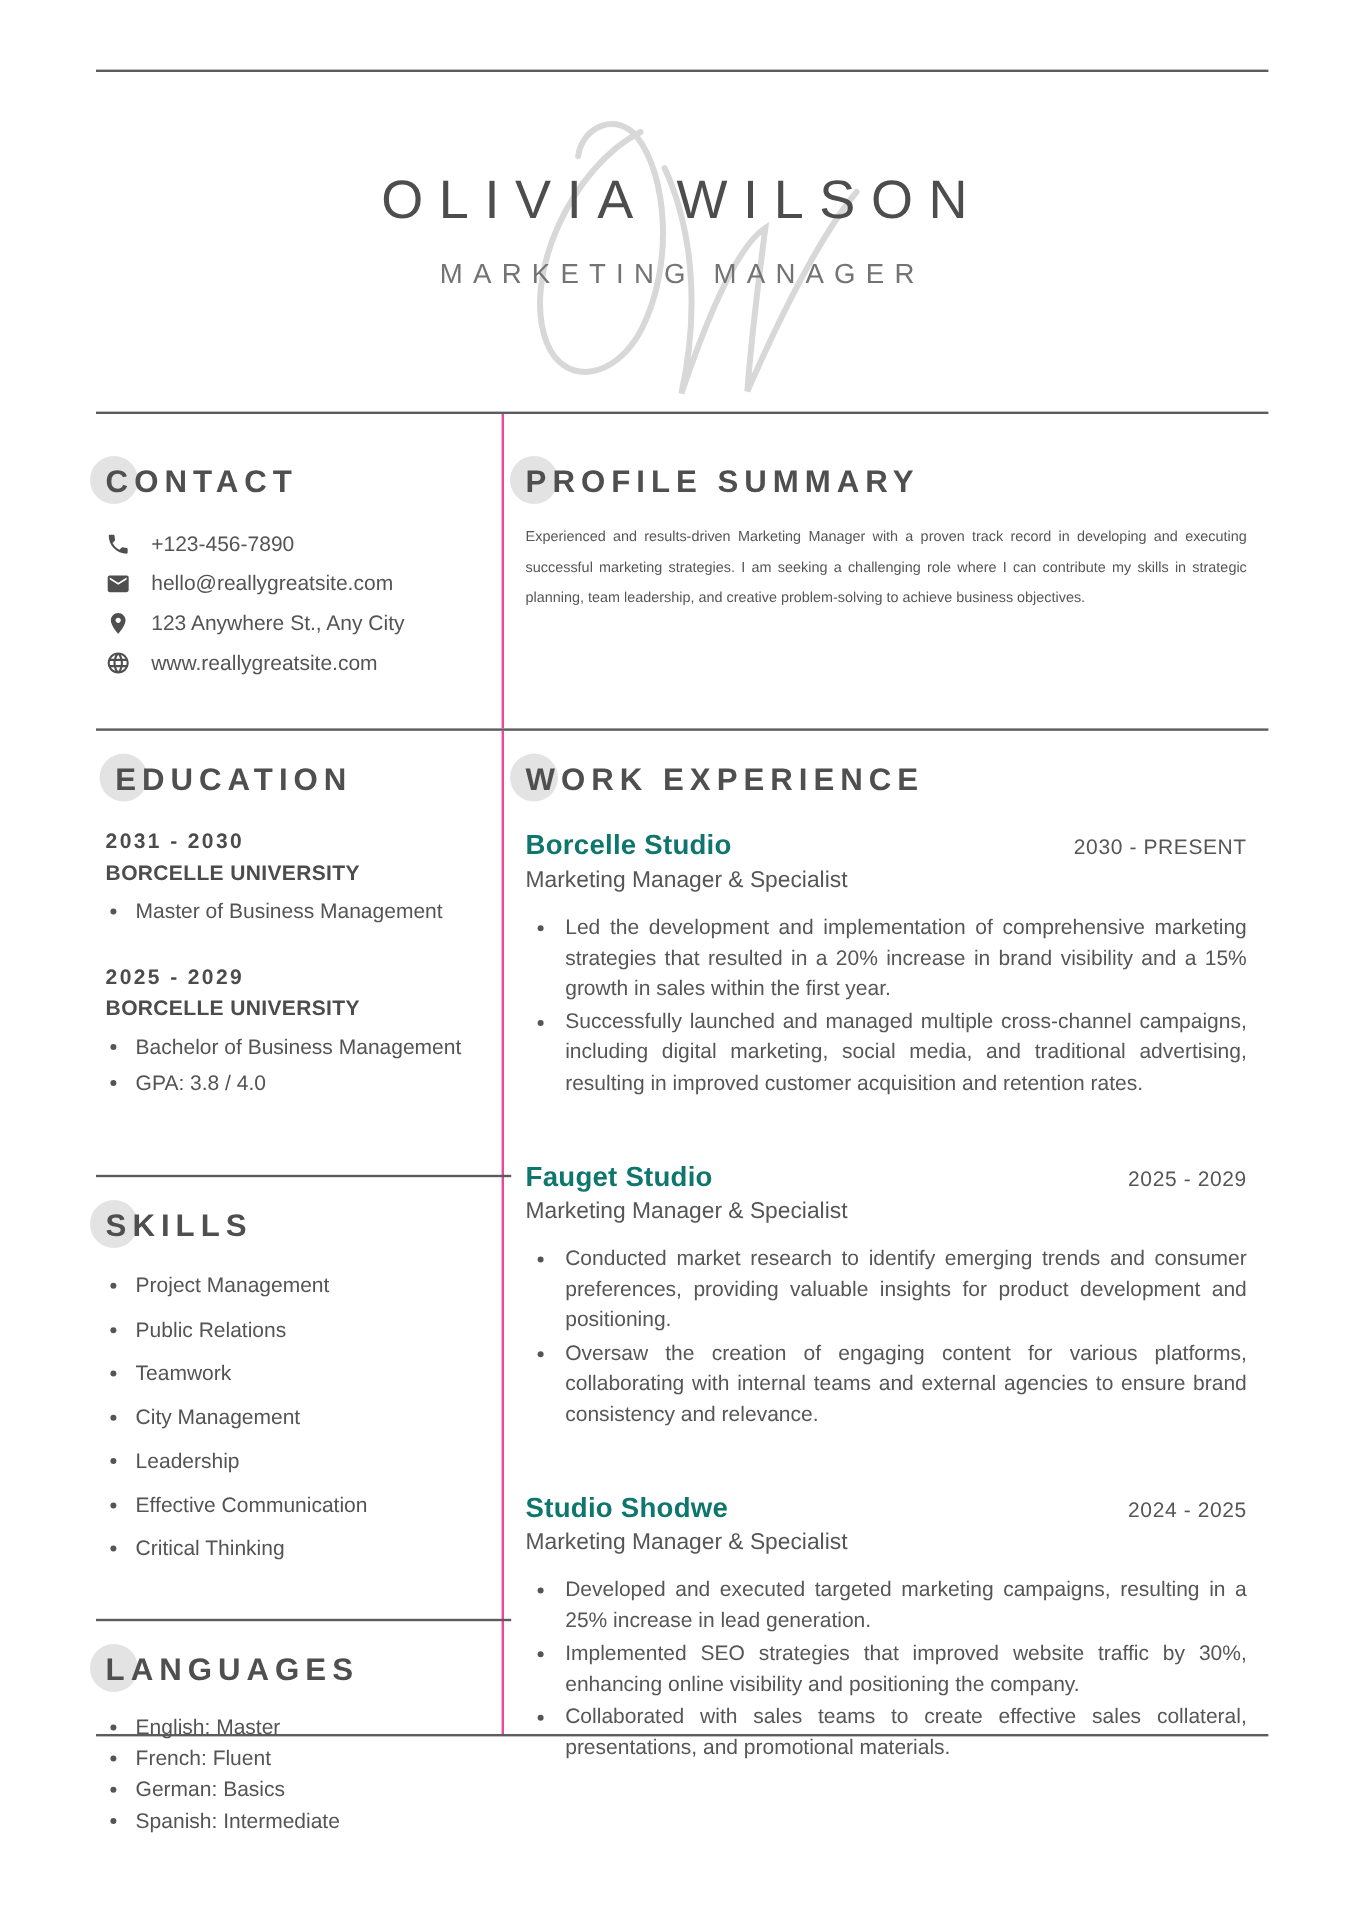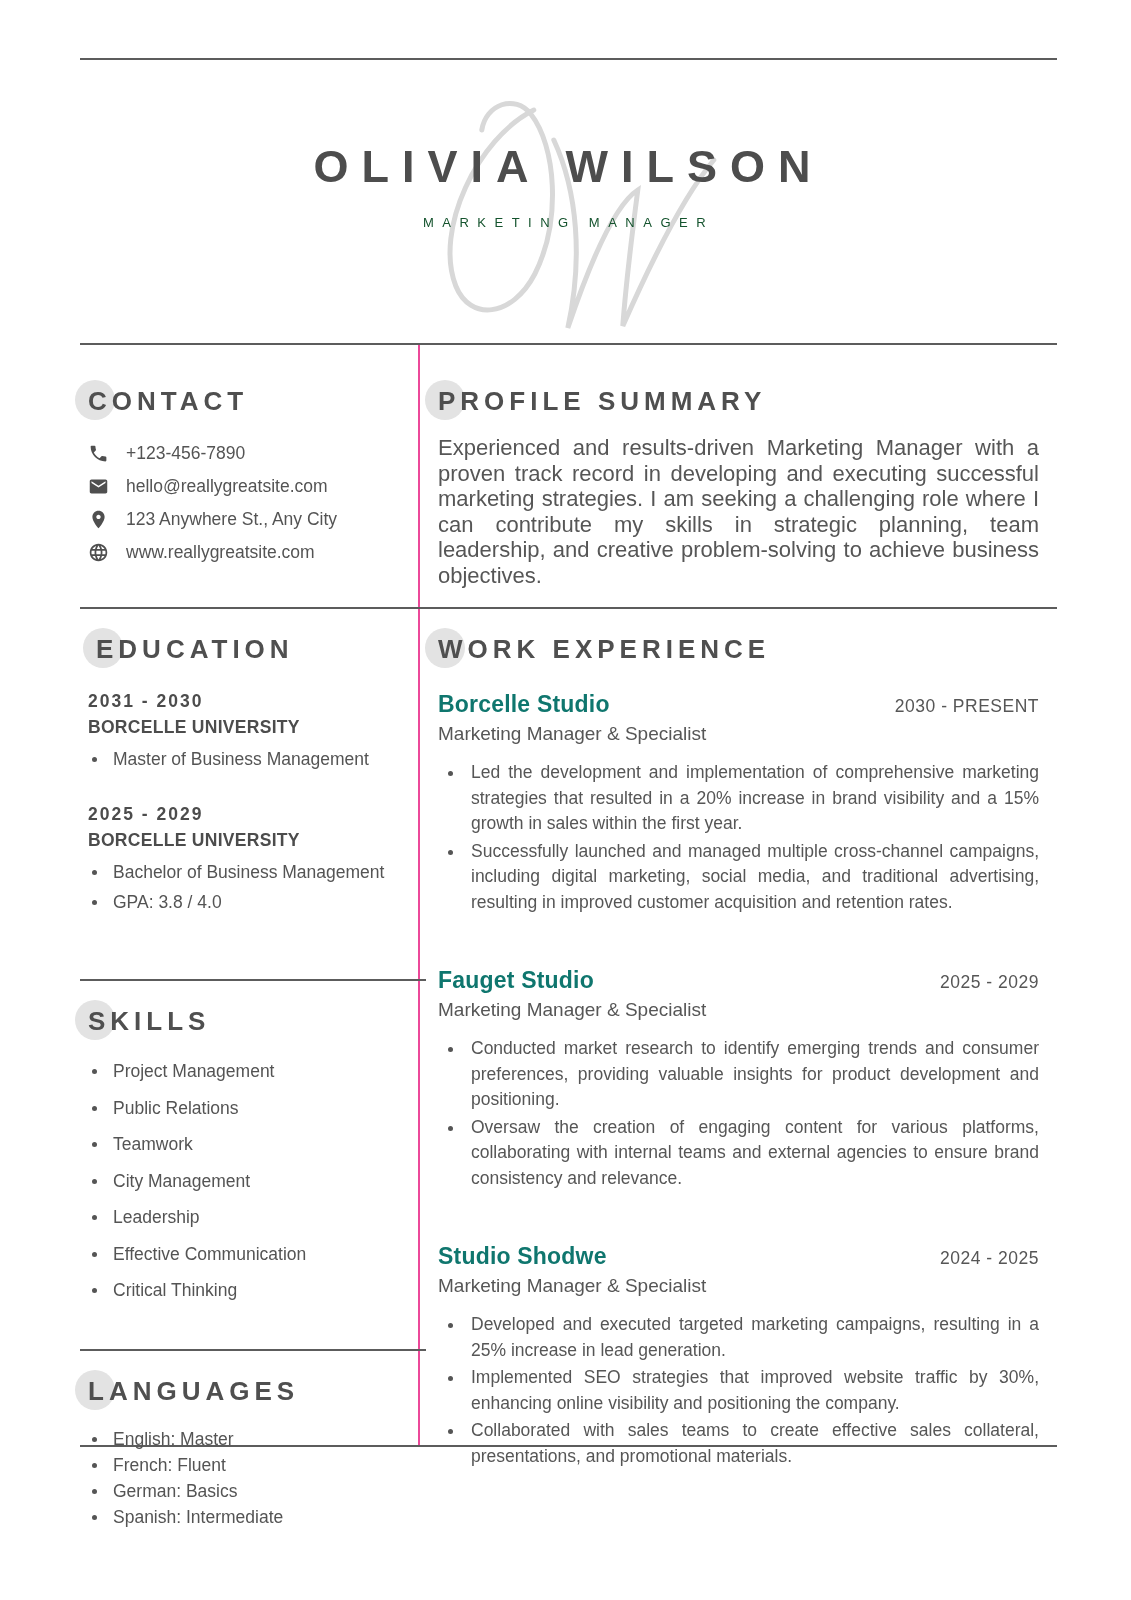--- a/index.html
+++ b/index.html
@@ -21,29 +21,29 @@
   
   .header { position: relative; height: 283px; text-align: center; }
   .monogram {
     position: absolute; left: 50%; top: 28px;
     transform: translateX(-52%);
     pointer-events: none;
   }
   .name {
     position: relative;
     padding-top: 84px;
-    font-size: 45px; font-weight: 700; line-height: 1;
+    font-size: 45px; font-weight: 400; line-height: 1;
     letter-spacing: 13px; color: #4d4d4d;
     white-space: nowrap;
   }
   .subtitle {
     position: relative;
     margin-top: 26px;
-    font-size: 13px; font-weight: 400;
-    letter-spacing: 8.5px; color: #14532d;
+    font-size: 23px; font-weight: 400;
+    letter-spacing: 8.5px; color: #737373;
     white-space: nowrap;
   }
 
   
   .band { display: flex; width: 100%; }
   .band1 { height: 266px; border-top: 2px solid #5c5c5c; border-bottom: 2px solid #5c5c5c; }
   .band2 { height: 838px; border-bottom: 2px solid #5c5c5c; }
   .col-left { width: 340px; flex: 0 0 340px; border-right: 2px solid #ec4899; padding-left: 8px; }
   .col-right { flex: 1 1 auto; padding: 0 18px; }
 
@@ -84,21 +84,21 @@
   .dot { width: 5px; height: 5px; border-radius: 50%; background: #555; flex: 0 0 5px; margin: 10px 16px 0 4px; }
 
   .skills-list { margin-top: 22px; }
   .skills-list li { margin-bottom: 12.5px; }
   .langs-list { margin-top: 20px; }
   .langs-list li { margin-bottom: 2px; }
 
   
   .profile-text {
     margin-top: 18px;
-    font-size: 22px; line-height: 25.5px;
+    font-size: 12px; line-height: 25.5px;
     text-align: justify; color: #565656;
   }
   .job { margin-top: 26px; margin-bottom: 52px; }
   .job-head { display: flex; justify-content: space-between; align-items: baseline; }
   .job-company { font-size: 23px; font-weight: 700; color: #0f766e; letter-spacing: 0.2px; }
   .job-dates { font-size: 17.5px; color: #565656; letter-spacing: 0.5px; }
   .job-role { font-size: 19px; color: #565656; margin-top: 5px; }
   .job-bullets { list-style: none; margin-top: 15px; }
   .job-bullets li { display: flex; align-items: flex-start; font-size: 17.5px; line-height: 25.5px; margin-bottom: 2px; color: #565656; }
   .job-bullets .btext { text-align: justify; flex: 1 1 auto; }

